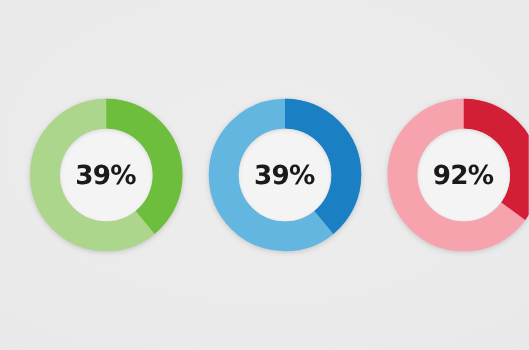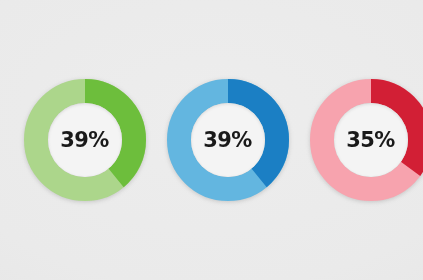--- a/index.html
+++ b/index.html
@@ -126,19 +126,19 @@
       </div>
     </div>
 
     <div class="donut-wrap">
       <div class="donut">
         <svg viewBox="0 0 122 122">
           <circle class="track" cx="61" cy="61" r="49" fill="none" stroke-width="24" stroke="#f7a3ae"></circle>
           <circle class="progress" cx="61" cy="61" r="49" fill="none" stroke-width="24" transform="rotate(-90 61 61)" stroke="#d21f35" stroke-dasharray="107.75662801812989 200.1194520336698" stroke-dashoffset="0"></circle>
         </svg>
         <div class="donut-hole" style="background: rgb(244, 244, 244);">
-          <span class="donut-label" style="color: rgb(26, 26, 26);">35%</span>
+          <span class="donut-label" style="color: rgb(26, 26, 26);">92%</span>
         </div>
       </div>
     </div>
 
   </div>
 </div>
 
 </body></html>

